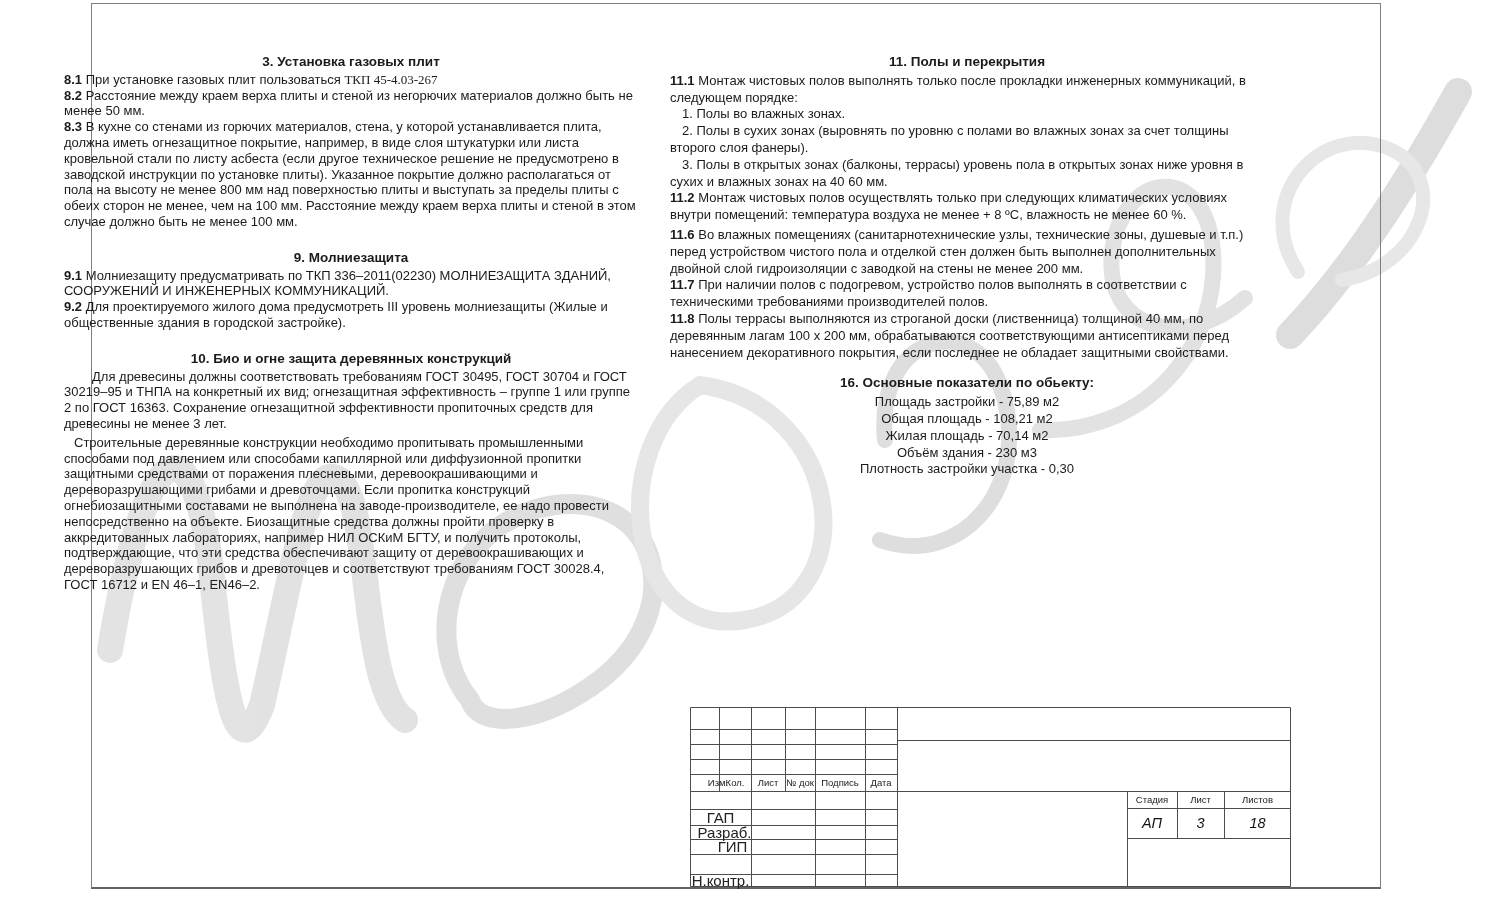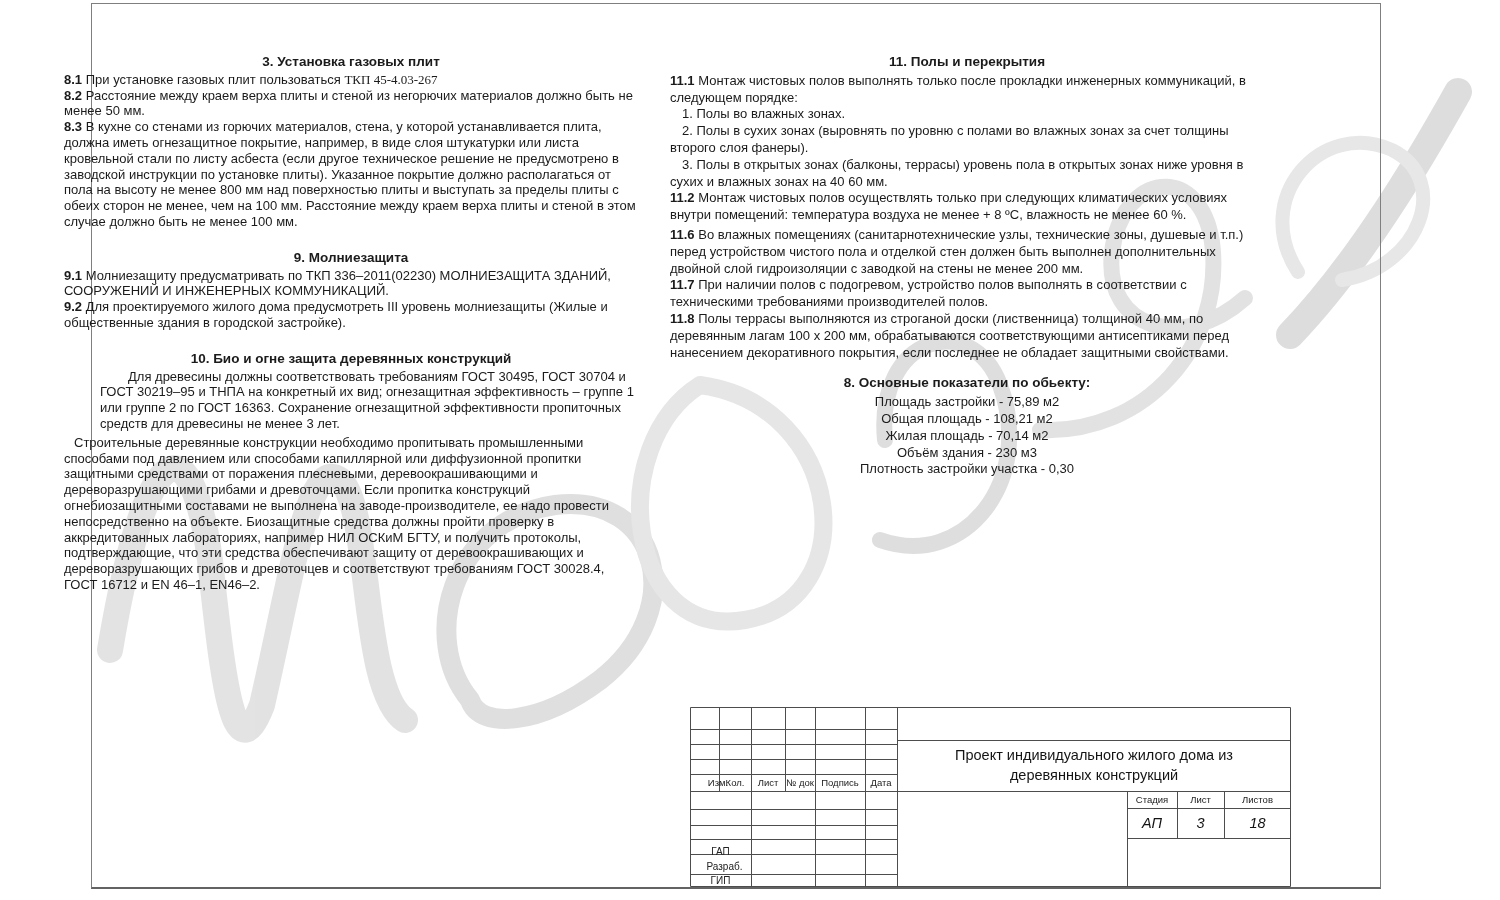--- a/index.html
+++ b/index.html
@@ -15,36 +15,36 @@
     border:1px solid #7f7f7f;border-bottom:2px solid #636363;
     z-index:1;box-sizing:border-box;
   }
   .col{position:absolute;font-size:13px;line-height:15.8px;z-index:2;}
   .col-left{left:64px;top:54px;width:574px;}
   .col-right{left:670px;top:54px;width:594px;line-height:16.8px;}
   .h{font-weight:bold;text-align:center;font-size:13.5px;margin:0 0 2px 0;}
   .gap{height:14px;}
   .gap-lg{height:20px;}
   p{margin:0;}
-  .ind1{text-indent:28px;margin-left:36px;}
+  .ind1{text-indent:28px;}
   .ind2{text-indent:10px;}
   .li{text-indent:12px;}
   .sp{margin-top:3px;}
   .serif{font-family:"Liberation Serif", serif;}
   .center-block{text-align:center;}
   .tb{
     position:absolute;left:690px;top:707px;width:601px;height:180px;z-index:3;
     background:transparent;
   }
   .tb-cell{
     position:absolute;display:flex;align-items:center;justify-content:center;
     box-sizing:border-box;text-align:center;
   }
   .tb-small{font-size:9.5px;color:#222;}
-  .tb-role{font-size:10px;color:#222;margin-top:34px;}
+  .tb-role{font-size:15px;color:#222;}
   .tb-title{font-size:14.5px;line-height:1.32;color:#141414;}
   .tb-val{font-size:14.5px;color:#141414;font-style:italic;}
 </style>
 </head>
 <body>
 
 <svg class="watermark" width="1500" height="900" viewBox="0 0 1500 900">
   <g fill="none" stroke="#dedede" stroke-linecap="round" opacity="0.85">
     <path d="M110,650 C145,440 190,415 210,560 C222,670 233,780 262,705 C292,575 308,455 340,480 C372,508 360,690 405,720" stroke-width="26"></path>
     <path d="M470,700 C420,640 450,520 555,505 C660,492 690,610 600,680 C540,725 480,730 470,700" stroke-width="20" stroke="#dadada"></path>
@@ -81,21 +81,21 @@
   <p class="li">1. Полы во влажных зонах.</p>
   <p class="li">2. Полы в сухих зонах (выровнять по уровню с полами во влажных зонах за счет толщины второго слоя фанеры).</p>
   <p class="li">3. Полы в открытых зонах (балконы, террасы) уровень пола в открытых зонах ниже уровня в сухих и влажных зонах на 40 60 мм.</p>
   <p><b>11.2</b> <span>Монтаж чистовых полов осуществлять только при следующих климатических условиях внутри помещений: температура воздуха не менее + 8 ºС, влажность не менее 60 %.</span></p>
   <p class="sp"><b>11.6</b> <span>Во влажных помещениях (санитарнотехнические узлы, технические зоны, душевые и т.п.) перед устройством чистого пола и отделкой стен должен быть выполнен дополнительных двойной слой гидроизоляции с заводкой на стены не менее 200 мм.</span></p>
   <p><b>11.7</b> <span>При наличии полов с подогревом, устройство полов выполнять в соответствии с техническими требованиями производителей полов.</span></p>
   <p><b>11.8</b> <span>Полы террасы выполняются из строганой доски (лиственница) толщиной 40 мм, по деревянным лагам 100 х 200 мм, обрабатываются соответствующими антисептиками перед нанесением декоративного покрытия, если последнее не обладает защитными свойствами.</span></p>
 
   <div class="gap"></div>
   <div class="center-block">
-    <div class="h">8. Основные показатели по обьекту:</div>
+    <div class="h">16. Основные показатели по обьекту:</div>
     <p>Площадь застройки - 75,89 м2</p>
     <p>Общая площадь - 108,21 м2</p>
     <p>Жилая площадь - 70,14 м2</p>
     <p>Объём здания - 230 м3</p>
     <p>Плотность застройки участка - 0,30</p>
   </div>
 </div>
 
 <div class="tb">
   <svg width="602" height="181" viewBox="0 0 602 181" style="position:absolute;left:0;top:0;">
@@ -138,25 +138,24 @@
   <div class="tb-cell tb-small" style="left:0;top:67px;width:29px;height:17px;padding-left:27px;">Изм.</div>
   <div class="tb-cell tb-small" style="left:29px;top:67px;width:32px;height:17px;">Кол.</div>
   <div class="tb-cell tb-small" style="left:61px;top:67px;width:34px;height:17px;">Лист</div>
   <div class="tb-cell tb-small" style="left:95px;top:67px;width:30px;height:17px;">№ док</div>
   <div class="tb-cell tb-small" style="left:125px;top:67px;width:50px;height:17px;">Подпись</div>
   <div class="tb-cell tb-small" style="left:175px;top:67px;width:32px;height:17px;">Дата</div>
 
   <div class="tb-cell tb-role" style="left:0;top:84px;width:61px;height:18px;"></div>
   <div class="tb-cell tb-role" style="left:0;top:102px;width:61px;height:16px;">ГАП</div>
   <div class="tb-cell tb-role" style="left:0;top:118px;width:61px;height:14px;padding-left:8px;">Разраб.</div>
-  <div class="tb-cell tb-role" style="left:0;top:132px;width:61px;height:15px;">ГИП</div>
+  <div class="tb-cell tb-role" style="left:12px;top:132px;width:61px;height:15px;">ГИП</div>
   <div class="tb-cell tb-role" style="left:0;top:147px;width:61px;height:20px;"></div>
   <div class="tb-cell tb-role" style="left:0;top:167px;width:61px;height:13px;">Н.контр.</div>
 
-  <div class="tb-cell tb-title" style="left:207px;top:33px;width:394px;height:51px;padding:0 24px;">Проект индивидуального жилого дома из деревянных конструкций</div>
 
   <div class="tb-cell tb-small" style="left:437px;top:84px;width:50px;height:17px;">Стадия</div>
   <div class="tb-cell tb-small" style="left:487px;top:84px;width:47px;height:17px;">Лист</div>
   <div class="tb-cell tb-small" style="left:534px;top:84px;width:67px;height:17px;">Листов</div>
   <div class="tb-cell tb-val" style="left:437px;top:101px;width:50px;height:30px;">АП</div>
   <div class="tb-cell tb-val" style="left:487px;top:101px;width:47px;height:30px;">3</div>
   <div class="tb-cell tb-val" style="left:534px;top:101px;width:67px;height:30px;">18</div>
 </div>
 
 </body></html>

